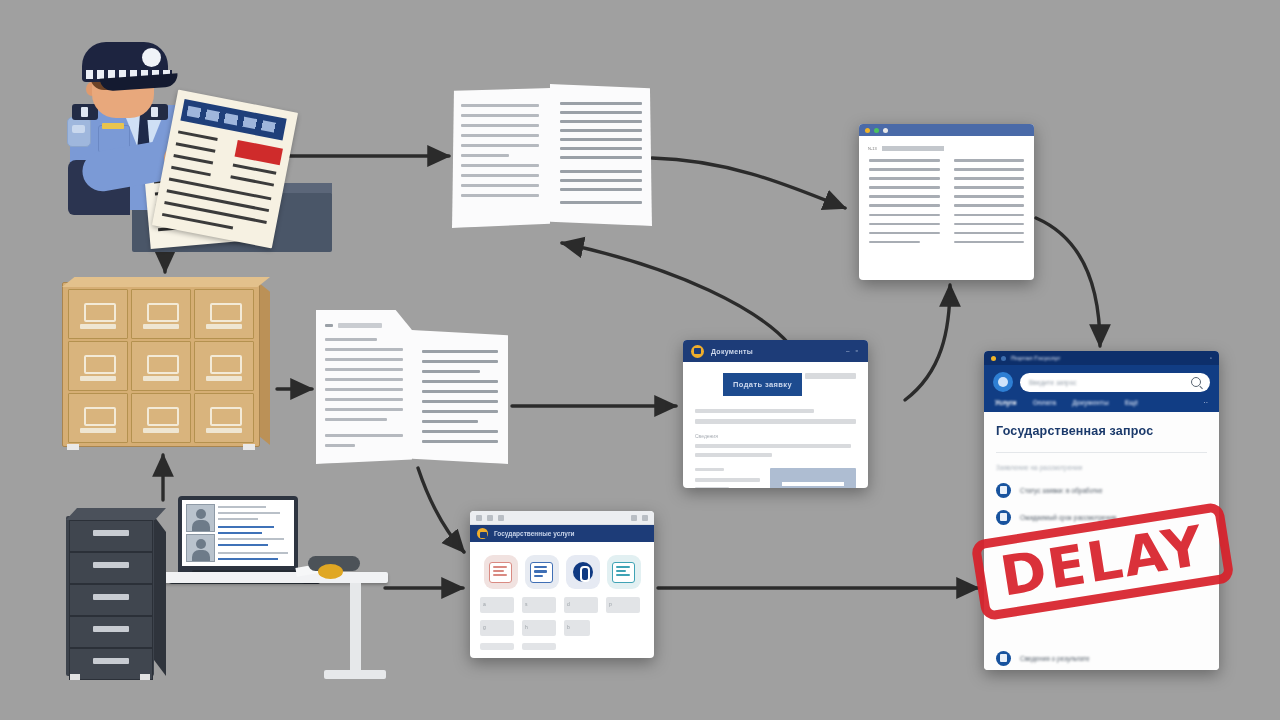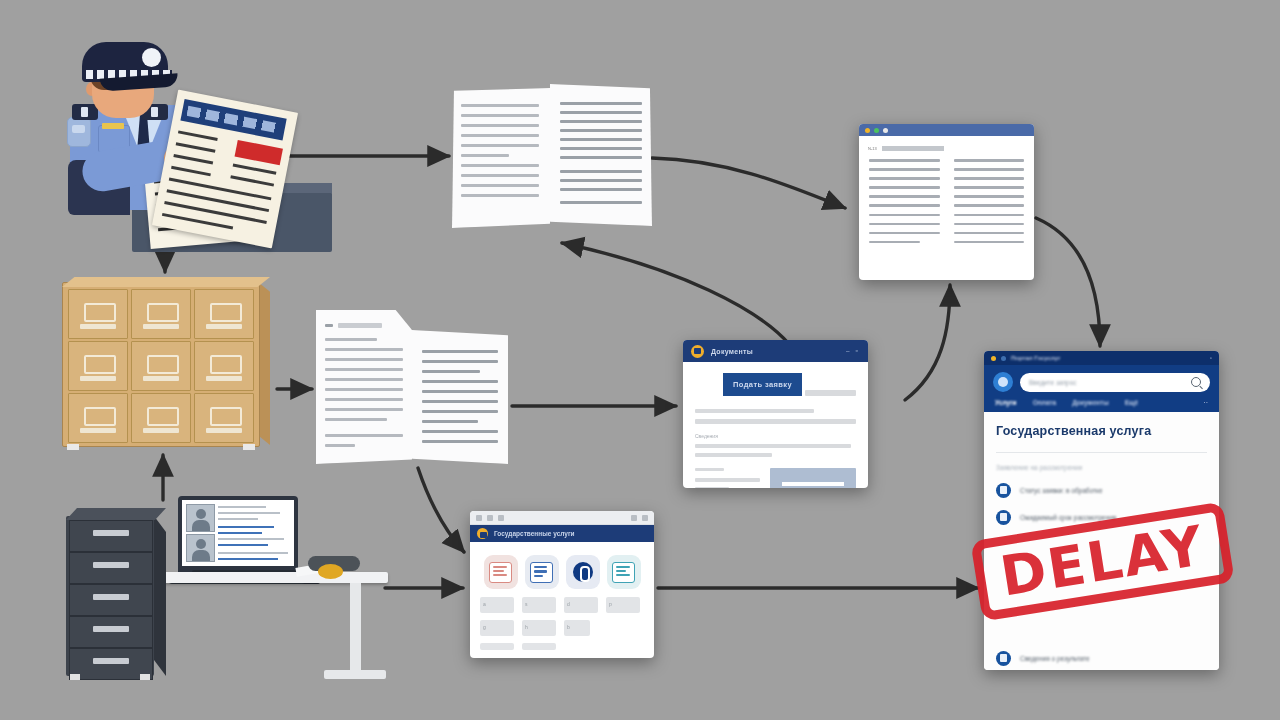--- a/index.html
+++ b/index.html
@@ -454,21 +454,21 @@
     </div>
   </div>
 
   <div class="win" style="left:683px;top:340px;width:185px;height:148px;">
     <div class="w2-bar">
       <span class="w2-logo"></span>
       <span class="w2-title">Документы</span>
       <span class="w2-ctrl">⎯ ▫</span>
     </div>
     <div class="w2-body">
-      <div style="display:flex;align-items:flex-end;gap:3px;padding-left:28px;">
+      <div style="display:flex;align-items:flex-start;gap:3px;padding-left:28px;">
         <span class="w2-btn">Подать заявку</span>
         <span class="gb" style="flex:1;height:6px;"></span>
       </div>
       <div class="gb" style="height:4px;width:74%;margin-top:13px;"></div>
       <div class="gb" style="height:5px;width:100%;margin-top:6px;"></div>
       <div style="font-size:5px;color:#a8adb4;filter:blur(.7px);margin-top:9px;">Сведения</div>
       <div class="gb" style="height:4px;width:97%;margin-top:5px;"></div>
       <div class="gb" style="height:4px;width:48%;margin-top:5px;"></div>
       <div style="display:flex;gap:10px;margin-top:11px;align-items:flex-start;">
         <div style="flex:1;">
@@ -576,21 +576,21 @@
       </div>
       <div class="w4-nav">
         <span class="w4-navi act">Услуги</span>
         <span class="w4-navi">Оплата</span>
         <span class="w4-navi">Документы</span>
         <span class="w4-navi">Ещё</span>
         <span class="w4-more">··</span>
       </div>
     </div>
     <div class="w4-body">
-      <div class="w4-h1">Государственная услуга</div>
+      <div class="w4-h1">Государственная запрос</div>
       <div class="w4-hr" style="margin-top:14px"></div>
       <div class="w4-sub">Заявление на рассмотрении</div>
       <div class="w4-item">
         <span class="w4-bullet"></span>
         <span class="w4-itxt">Статус заявки: в обработке</span>
       </div>
       <div class="w4-item">
         <span class="w4-bullet"></span>
         <span class="w4-itxt">Ожидаемый срок рассмотрения</span>
       </div>

